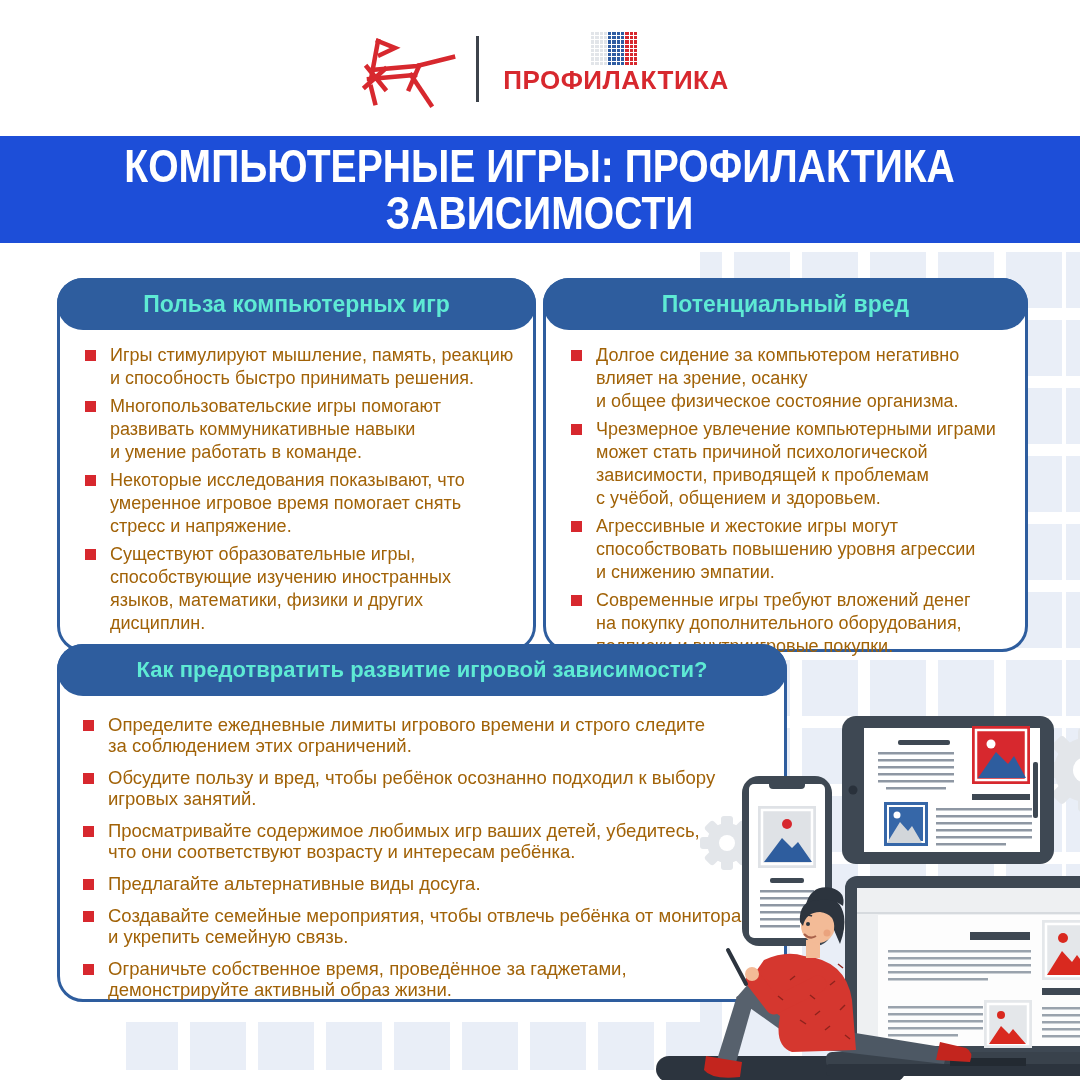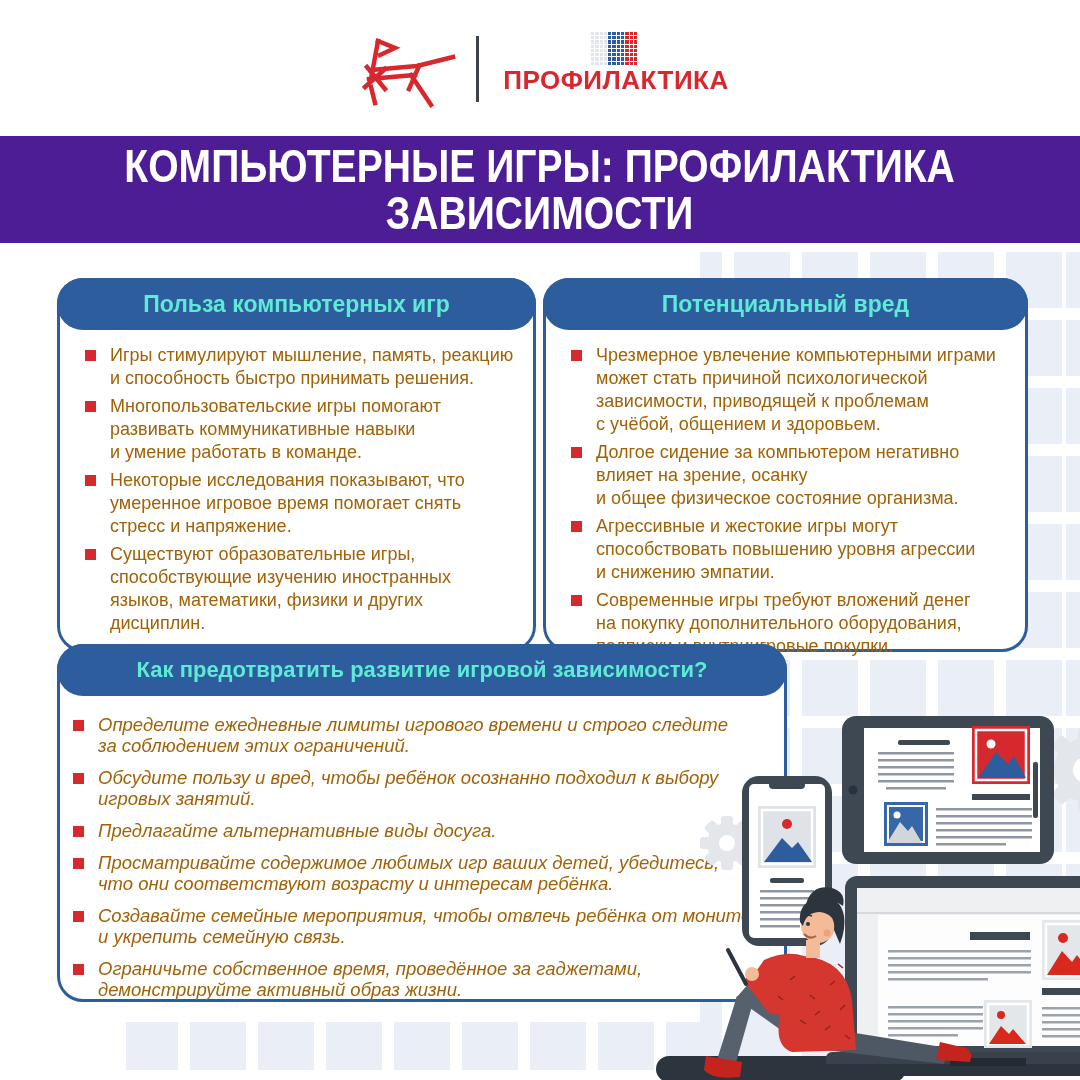--- a/index.html
+++ b/index.html
@@ -22,21 +22,21 @@
   .brand-name{
     position:absolute;left:500px;top:66px;width:232px;text-align:center;
     font-size:26px;font-weight:bold;color:#d7282e;letter-spacing:.5px;line-height:28px;
   }
   .brand-sub{
     position:absolute;left:500px;top:94px;width:232px;text-align:center;
     font-size:16.5px;color:#4d7fb5;letter-spacing:.6px;margin-top:48px;
   }
   
   .banner{
-    position:absolute;left:0;top:136px;width:1080px;height:107px;background:#4c1d95;
+    position:absolute;left:0;top:136px;width:1080px;height:107px;background:#1d4ed8;
     display:flex;align-items:center;justify-content:center;
   }
   .banner h1{
     margin:0;color:#ffffff;font-size:46px;line-height:47px;font-weight:bold;
     text-align:center;white-space:pre-line;transform:scaleX(.85);letter-spacing:0;
   }
   
   .pattern{
     position:absolute;left:0;top:250px;width:1080px;height:830px;
     background:
@@ -56,21 +56,21 @@
     position:absolute;left:-3px;top:-3px;right:-3px;height:52px;
     background:#2e5d9e;border-radius:26px;
     display:flex;align-items:center;justify-content:center;
     color:#5eead4;font-weight:bold;font-size:23px;
   }
   .card-benefits{left:57px;top:278px;width:479px;height:374px;}
   .card-harm{left:543px;top:278px;width:485px;height:374px;padding-left:9px;}
   .card-prevention{left:57px;top:644px;width:730px;height:358px;}
   .card-prevention .card-header{font-size:22px;}
   .card-body{position:absolute;left:0;right:0;top:49px;bottom:0;padding:14px 8px 0 16px;}
-  .card-prevention .card-body{padding-top:18px;padding-left:4px;font-style:italic;}
+  .card-prevention .card-body{padding-top:18px;padding-left:14px;}
   .item{display:flex;margin-bottom:5px;}
   .card-prevention .item{margin-bottom:11px;}
   .sq{flex:none;width:11px;height:11px;background:#d7282e;margin:6px 14px 0 9px;}
   .txt{
     margin:0;color:#a16207;font-size:18px;line-height:23px;white-space:pre-line;
   }
   .card-prevention .txt{font-size:18.5px;line-height:21px;}
   
   .illustration{position:absolute;left:640px;top:640px;width:440px;height:440px;z-index:5;}
   .stroke-red{stroke:#d7282e;stroke-width:4.5;fill:none;stroke-linecap:square;}
@@ -131,33 +131,33 @@
 дисциплин.</p>
       </div>
   </div>
 </section>
 
 <section class="card card-harm">
   <div class="card-header">Потенциальный вред</div>
   <div class="card-body">
     <div class="item">
         <span class="sq"></span>
+        <p class="txt">Долгое сидение за компьютером негативно
+влияет на зрение, осанку
+и общее физическое состояние организма.</p>
+      </div>
+    <div class="item">
+        <span class="sq"></span>
         <p class="txt">Чрезмерное увлечение компьютерными играми
 может стать причиной психологической
 зависимости, приводящей к проблемам
 с учёбой, общением и здоровьем.</p>
       </div>
     <div class="item">
         <span class="sq"></span>
-        <p class="txt">Долгое сидение за компьютером негативно
-влияет на зрение, осанку
-и общее физическое состояние организма.</p>
-      </div>
-    <div class="item">
-        <span class="sq"></span>
         <p class="txt">Агрессивные и жестокие игры могут
 способствовать повышению уровня агрессии
 и снижению эмпатии.</p>
       </div>
     <div class="item">
         <span class="sq"></span>
         <p class="txt">Современные игры требуют вложений денег
 на покупку дополнительного оборудования,
 подписки и внутриигровые покупки.</p>
       </div>
@@ -172,26 +172,26 @@
         <p class="txt">Определите ежедневные лимиты игрового времени и строго следите
 за соблюдением этих ограничений.</p>
       </div>
     <div class="item">
         <span class="sq"></span>
         <p class="txt">Обсудите пользу и вред, чтобы ребёнок осознанно подходил к выбору
 игровых занятий.</p>
       </div>
     <div class="item">
         <span class="sq"></span>
-        <p class="txt">Предлагайте альтернативные виды досуга.</p>
-      </div>
-    <div class="item">
-        <span class="sq"></span>
         <p class="txt">Просматривайте содержимое любимых игр ваших детей, убедитесь,
 что они соответствуют возрасту и интересам ребёнка.</p>
+      </div>
+    <div class="item">
+        <span class="sq"></span>
+        <p class="txt">Предлагайте альтернативные виды досуга.</p>
       </div>
     <div class="item">
         <span class="sq"></span>
         <p class="txt">Создавайте семейные мероприятия, чтобы отвлечь ребёнка от монитора
 и укрепить семейную связь.</p>
       </div>
     <div class="item">
         <span class="sq"></span>
         <p class="txt">Ограничьте собственное время, проведённое за гаджетами,
 демонстрируйте активный образ жизни.</p>

